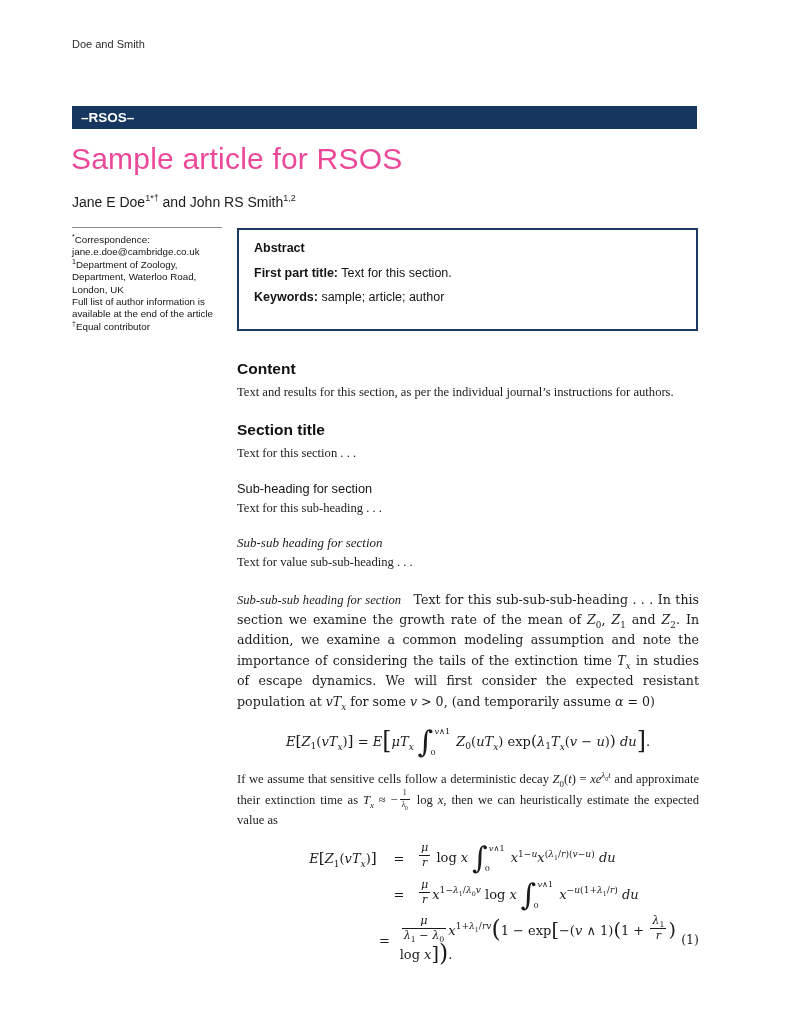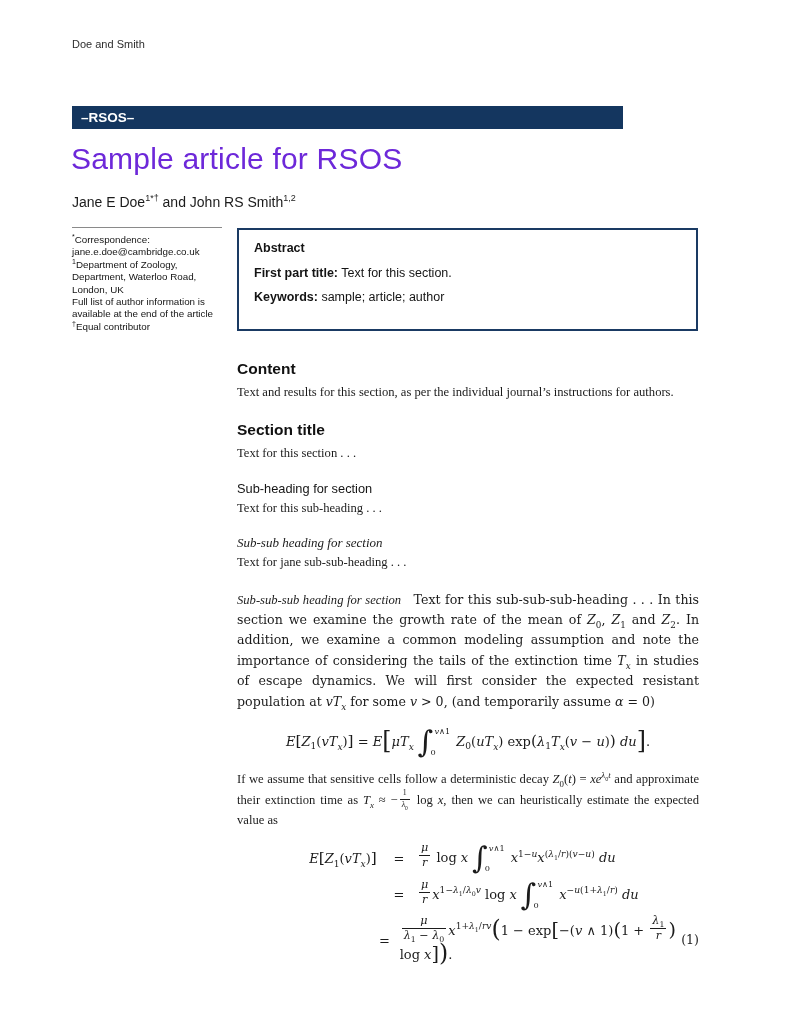--- a/index.html
+++ b/index.html
@@ -6,29 +6,29 @@
   body {
     width:794px; height:1028px; position:relative; overflow:hidden;
     background:#ffffff; color:#1b1b1b;
     font-family:"Liberation Serif", serif;
   }
   .running-head {
     position:absolute; left:72px; top:38px;
     font-family:"Liberation Sans", sans-serif; font-size:11px; color:#2e2e2e;
   }
   .banner {
-    position:absolute; left:72px; top:106px; width:551px; height:23px;
+    position:absolute; left:72px; top:106px; width:625px; height:23px;
     box-sizing:border-box; padding-left:9px;
     font-family:"Liberation Sans", sans-serif; font-weight:bold;
     font-size:13.5px; line-height:23px; color:#ffffff;
   }
   .article-title {
     position:absolute; left:71px; top:142px;
     font-family:"Liberation Sans", sans-serif; font-weight:normal;
-    font-size:30px; color:#6d28d9; letter-spacing:0.2px;
+    font-size:30px; color:#ec4899; letter-spacing:0.2px;
   }
   .authors {
     position:absolute; left:72px; top:194px;
     font-family:"Liberation Sans", sans-serif; font-size:14px; color:#1b1b1b;
   }
   .authors sup { font-size:9px; }
   .sidebar {
     position:absolute; left:72px; top:227px; width:150px;
     border-top:1px solid #8a8a8a; padding-top:6px;
     font-family:"Liberation Sans", sans-serif; font-size:9.8px;
@@ -129,21 +129,21 @@
   <h2 class="sec">Content</h2>
   <p>Text and results for this section, as per the individual journal’s instructions for authors.</p>
 
   <h2 class="sec gap">Section title</h2>
   <p>Text for this section . . .</p>
 
   <h3 class="subsec">Sub-heading for section</h3>
   <p>Text for this sub-heading . . .</p>
 
   <h4 class="subsubsec">Sub-sub heading for section</h4>
-  <p>Text for jane sub-sub-heading . . .</p>
+  <p>Text for value sub-sub-heading . . .</p>
 
   <p class="runin"><span class="rh">Sub-sub-sub heading for section</span>  <span class="math">Text for this sub-sub-sub-heading . . . In this section we examine the growth rate of the mean of <i>Z</i><sub>0</sub>, <i>Z</i><sub>1</sub> and <i>Z</i><sub>2</sub>. In addition, we examine a common modeling assumption and note the importance of considering the tails of the extinction time <i>T<sub>x</sub></i> in studies of escape dynamics. We will first consider the expected resistant population at <i>vT<sub>x</sub></i> for some <i>v</i> &gt; 0, (and temporarily assume <i>α</i> = 0)</span></p>
 
   <div class="eq eq-display"><i>E</i><span class="d1">[</span><i>Z</i><sub>1</sub>(<i>vT<sub>x</sub></i>)<span class="d1">]</span> = <i>E</i><span class="d2">[</span><i>μT<sub>x</sub></i><span class="intwrap"><span class="int-sign">∫</span><span class="int-limits">
           <span class="il-top"><i>v</i>∧1</span>
           <span class="il-bot">0</span>
         </span></span><i>Z</i><sub>0</sub>(<i>uT<sub>x</sub></i>) exp<span class="d1">(</span><i>λ</i><sub>1</sub><i>T<sub>x</sub></i>(<i>v</i> − <i>u</i>)<span class="d1">)</span> <i>du</i><span class="d2">]</span>.</div>
 
   <p>If we assume that sensitive cells follow a deterministic decay <i>Z</i><sub>0</sub>(<i>t</i>) = <i>xe</i><sup><i>λ</i><sub>0</sub><i>t</i></sup> and approximate their extinction time as <i>T<sub>x</sub></i> ≈ −<span class="frac fsmall"><span class="num">1</span><span class="den"><i>λ</i><sub>0</sub></span></span> log <i>x</i>, then we can heuristically estimate the expected value as</p>
 

